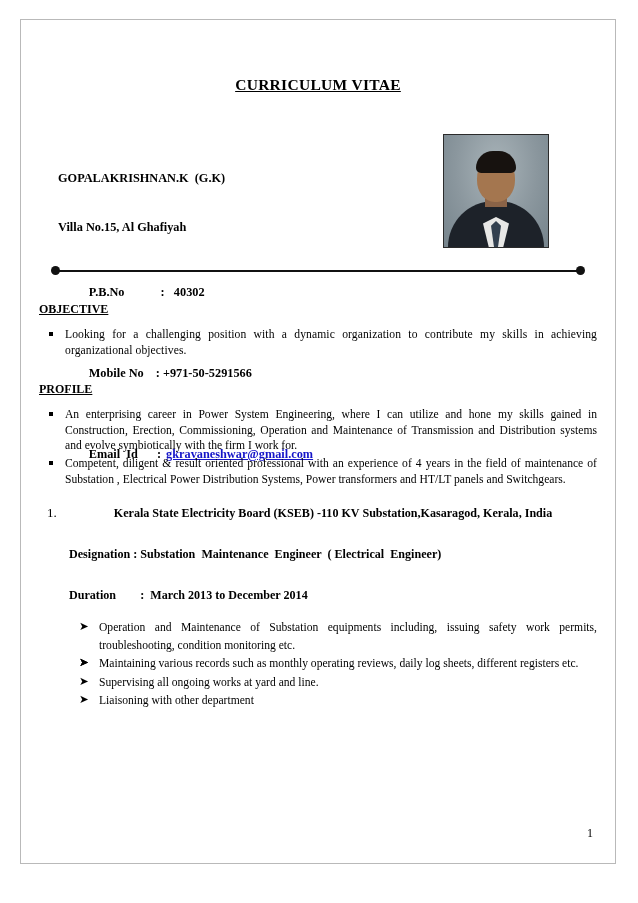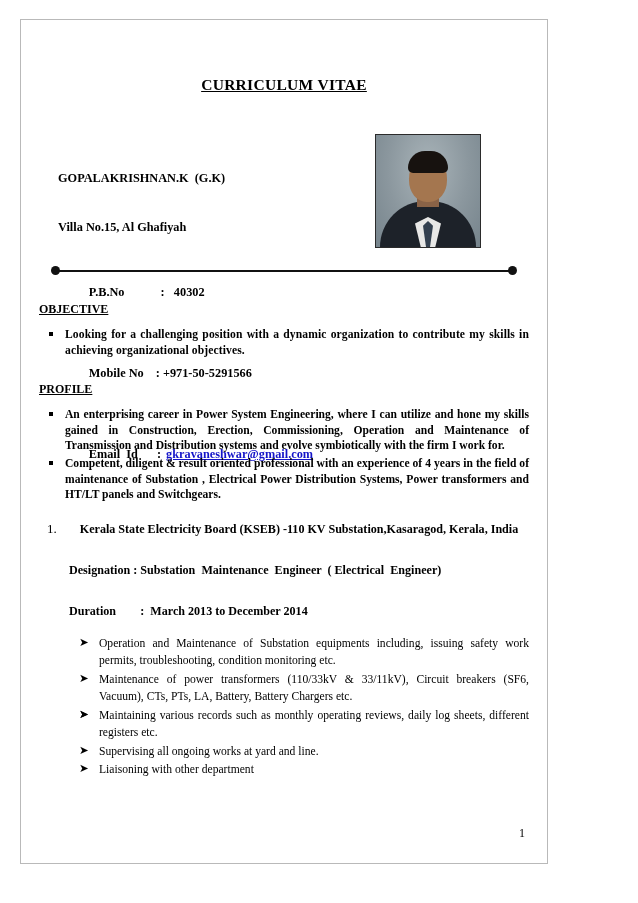--- a/index.html
+++ b/index.html
@@ -11,21 +11,21 @@
     width: 638px;
     height: 903px;
     font-family: "Liberation Serif", serif;
     color: #000000;
     position: relative;
   }
   .page {
     position: absolute;
     left: 20px;
     top: 19px;
-    width: 528px;
+    width: 596px;
     height: 845px;
     border: 1px solid #b9b9b9;
     box-sizing: border-box;
     background: #fff;
     overflow: hidden;
   }
   .inner {
     position: absolute;
     left: 18px;
     top: 0;
@@ -171,21 +171,20 @@
     margin: 10px 0 0 0;
     padding: 0;
   }
   ul.bullets > li {
     position: relative;
     padding-left: 26px;
     font-size: 11.6px;
     line-height: 15.6px;
     text-align: justify;
     margin-bottom: 2px;
-    font-weight: bold;
   }
   ul.bullets > li .sq {
     position: absolute;
     left: 10px;
     top: 5px;
     width: 4px;
     height: 4px;
     background: #000;
   }
   ul.bullets > li.justified {
@@ -312,21 +311,20 @@
       <div class="exp-line">Designation : Substation  Maintenance  Engineer  ( Electrical  Engineer)</div>
       <div class="exp-line">Duration        :  March 2013 to December 2014</div>
 
       <ul class="arrows">
         <li>
           <span class="ar">➤</span>
           <span>Operation and Maintenance of Substation  equipments including, issuing safety work permits, troubleshooting, condition  monitoring  etc.</span>
         </li>
         <li>
           <span class="ar">➤</span>
-          <span>Maintenance of  power transformers (110/33kV &amp;  33/11kV), Circuit breakers (SF6, Vacuum), CTs, PTs, LA, Battery, Battery Chargers etc.</span>
         </li>
         <li>
           <span class="ar">➤</span>
         </li>
         <li>
           <span class="ar">➤</span>
           <span>Maintaining  various records such as monthly operating reviews, daily log sheets, different registers etc.</span>
         </li>
         <li>
           <span class="ar">➤</span>

